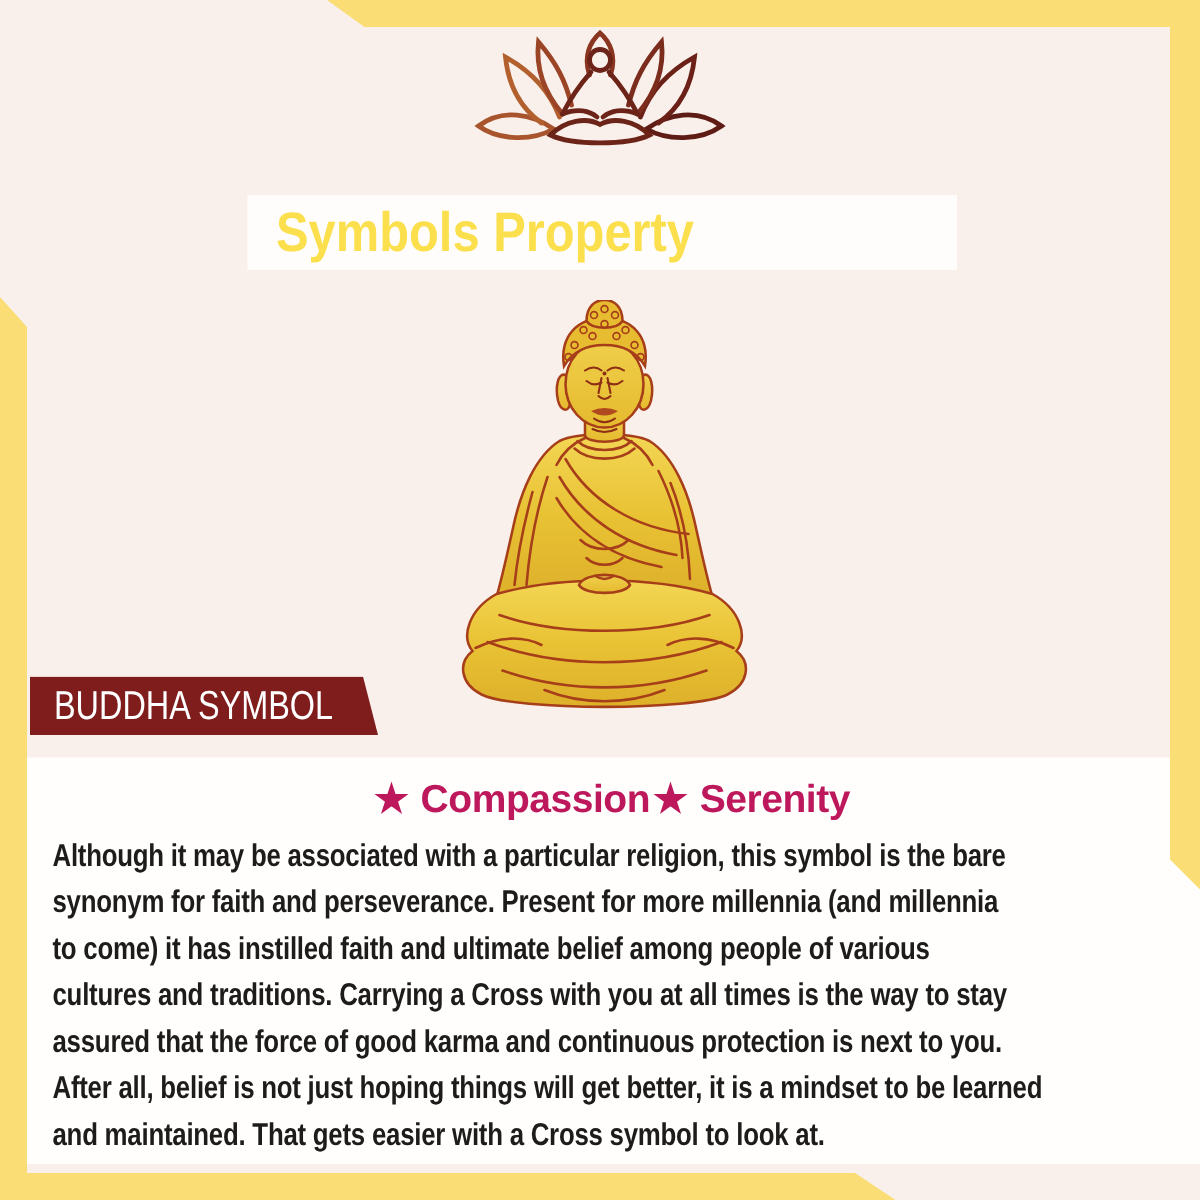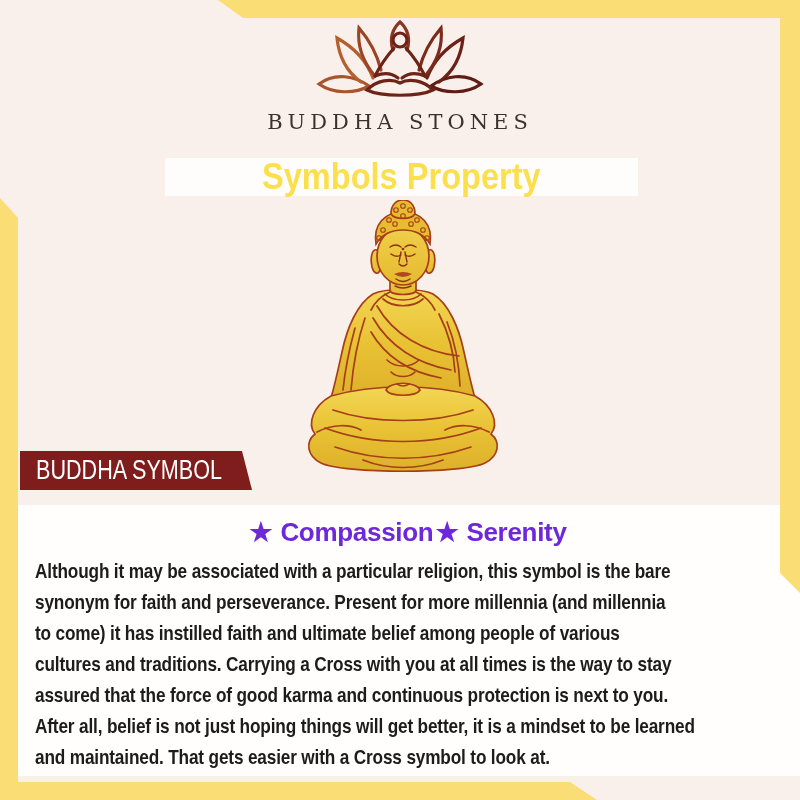--- a/index.html
+++ b/index.html
@@ -16,35 +16,35 @@
     clip-path:polygon(0 0,100% 0,100% 100%,0 573px);}
   .accent-left{left:0;top:198px;width:18px;height:602px;
     clip-path:polygon(0 0,100% 20px,100% 100%,0 100%);}
   .accent-bottom{left:0;bottom:0;width:597px;height:18px;
     clip-path:polygon(0 0,570px 0,100% 100%,0 100%);}
   
   .logo{position:absolute;left:315px;top:20px;width:170px;height:92px;z-index:2;}
   .brand{position:absolute;left:0;right:0;top:110px;height:28px;z-index:2;
     text-align:center;font-family:"DejaVu Serif","Liberation Serif",serif;
     font-size:21px;letter-spacing:5px;color:#3b322e;font-weight:400;}
-  .title-bar{position:absolute;left:165px;top:158px;width:473px;height:38px;
-    background:#fffdfb;z-index:2;display:flex;align-items:center;justify-content:center;}
+  .title-bar{position:absolute;left:165px;top:130px;width:473px;height:50px;
+    background:#fffdfb;z-index:2;display:flex;align-items:center;}
   .title-bar span{color:#fbdf4d;font-weight:700;font-size:37px;
     transform:scaleX(0.88);transform-origin:center;white-space:nowrap;}
   
   .buddha{position:absolute;left:293px;top:200px;width:220px;height:290px;z-index:2;}
   
   .ribbon{position:absolute;left:20px;top:451px;width:232px;height:39px;z-index:3;
     background:#7f1d1d;clip-path:polygon(0 0,222px 0,100% 100%,0 100%);}
   .ribbon span{display:inline-block;padding-left:20px;line-height:39px;color:#ffffff;
     font-size:27px;white-space:nowrap;transform:scaleX(0.8);transform-origin:0 50%;}
   
   .panel{position:absolute;left:16px;top:505px;width:784px;height:271px;
     background:#fffefc;z-index:1;}
-  .traits{margin-top:12px;text-align:center;color:#6d28d9;font-weight:700;
+  .traits{margin-top:12px;text-align:center;color:#be185d;font-weight:700;
     font-size:26px;letter-spacing:-0.3px;}
   .traits .star{display:inline-block;margin-right:8px;}
   .traits .star.second{margin-left:2px;}
   .desc{margin:7px 0 0 19px;}
   .desc-line{white-space:nowrap;font-size:21px;font-weight:700;line-height:31px;
     color:#1d1c1a;letter-spacing:-0.2px;transform:scaleX(0.82);transform-origin:0 50%;}
 </style>
 </head>
 <body>
 
@@ -64,21 +64,20 @@
       <path d="M66,50 C62,34 56,22 44,8 C42,26 48,42 60,56" stroke="#9c4526"></path>
       <path d="M104,50 C108,34 114,22 126,8 C128,26 122,42 110,56" stroke="#7c2c1d"></path>
       <path d="M78,30 C74,18 78,8 85,2 C92,8 96,18 92,30" stroke="#8a3520"></path>
       <circle cx="85" cy="20" r="7" stroke="#6d2418"></circle>
       <path d="M79,28 C72,36 66,44 60,56 M91,28 C98,36 104,44 110,56" stroke="#6d2418"></path>
       <path d="M60,56 C70,52 78,54 83,58 M110,56 C100,52 92,54 87,58" stroke="#6d2418"></path>
       <path d="M52,70 C62,60 76,58 85,63 C94,58 108,60 118,70 C104,77 66,77 52,70 Z" stroke="#6d2418"></path>
     </g>
   </svg>
 
-  <div class="brand">BUDDHA STONES</div>
 
   <div class="title-bar">
     <span>Symbols Property</span>
   </div>
 
   <svg class="buddha" viewBox="0 0 220 290" xmlns="http://www.w3.org/2000/svg">
     <defs>
       <linearGradient id="gold" x1="0" y1="0" x2="0" y2="1">
         <stop offset="0" stop-color="#f3d654"></stop>
         <stop offset="0.5" stop-color="#e9c234"></stop>

